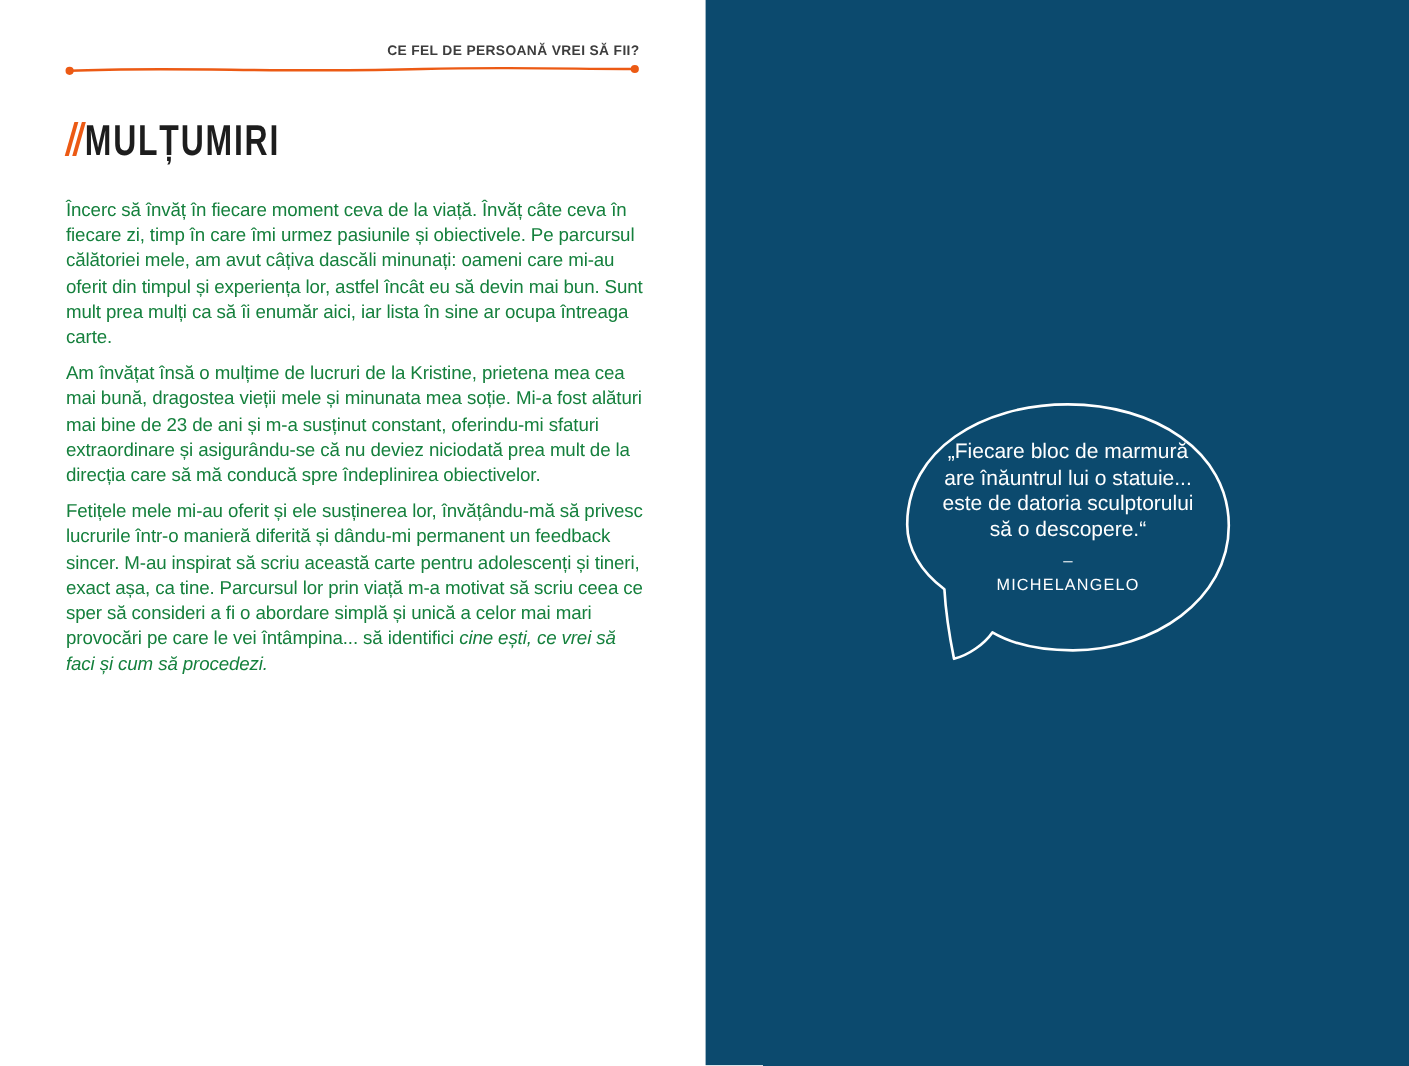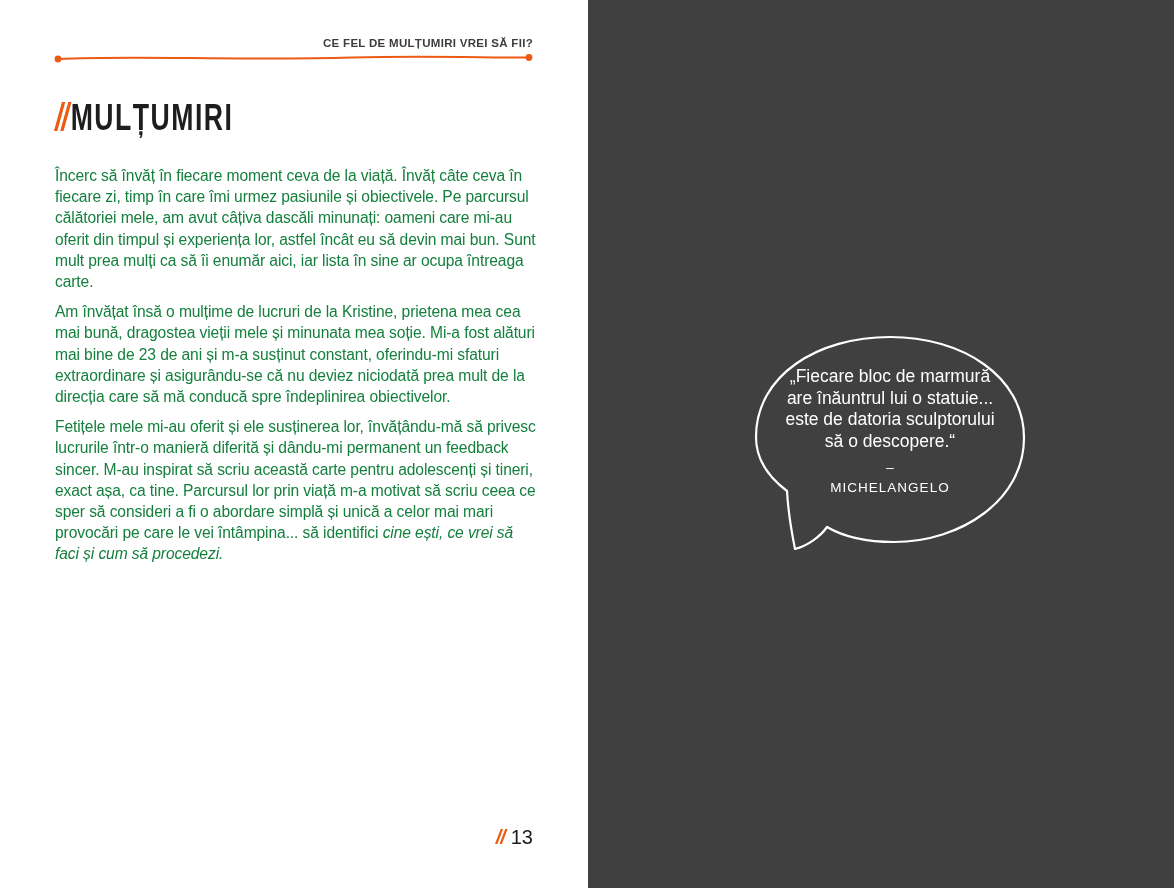--- a/index.html
+++ b/index.html
@@ -89,21 +89,21 @@
     font-style: italic;
     margin-right: 6px;
     letter-spacing: -1px;
   }
 
   
   .right-page {
     position: absolute;
     left: 588px; top: 0;
     width: 586px; height: 888px;
-    background: #404040;
+    background: #0c4a6e;
   }
   .speech-bubble {
     position: absolute;
     left: 160px; top: 334px;
     width: 284px; height: 232px;
   }
   .speech-bubble svg {
     position: absolute;
     left: 0; top: 0;
   }
@@ -131,41 +131,38 @@
     letter-spacing: 1px;
   }
 </style>
 </head>
 <body>
 
 <div class="spread">
 
   <div class="left-page">
 
-    <div class="running-head">CE FEL DE MULȚUMIRI VREI SĂ FII?</div>
+    <div class="running-head">CE FEL DE PERSOANĂ VREI SĂ FII?</div>
 
     <svg class="head-rule" width="484" height="16" viewBox="0 0 484 16">
       <path d="M 6 9 C 90 5, 180 11, 300 7.5 C 380 5.5, 440 8, 477 7.5" fill="none" stroke="#ec5a14" stroke-width="2" stroke-linecap="round"></path>
       <circle cx="6" cy="9" r="3.4" fill="#ec5a14"></circle>
       <circle cx="477" cy="7.5" r="3.4" fill="#ec5a14"></circle>
     </svg>
 
     <div class="chapter-title">
       <span class="slashes">//</span><span class="title-text">MULȚUMIRI</span>
     </div>
 
     <div class="body-text">
       <p>Încerc să învăț în fiecare moment ceva de la viață. Învăț câte ceva în fiecare zi, timp în care îmi urmez pasiunile și obiectivele. Pe parcursul călătoriei mele, am avut câțiva dascăli minunați: oameni care mi-au oferit din timpul și experiența lor, astfel încât eu să devin mai bun. Sunt mult prea mulți ca să îi enumăr aici, iar lista în sine ar ocupa întreaga carte.</p>
       <p>Am învățat însă o mulțime de lucruri de la Kristine, prietena mea cea mai bună, dragostea vieții mele și minunata mea soție. Mi-a fost alături mai bine de 23 de ani și m-a susținut constant, oferindu-mi sfaturi extraordinare și asigurându-se că nu deviez niciodată prea mult de la direcția care să mă conducă spre îndeplinirea obiectivelor.</p>
       <p><span>Fetițele mele mi-au oferit și ele susținerea lor, învățându-mă să privesc lucrurile într-o manieră diferită și dându-mi permanent un feedback sincer. M-au inspirat să scriu această carte pentru adolescenți și tineri, exact așa, ca tine. Parcursul lor prin viață m-a motivat să scriu ceea ce sper să consideri a fi o abordare simplă și unică a celor mai mari provocări pe care le vei întâmpina... să identifici </span><span class="italic">cine ești, ce vrei să faci și cum să procedezi.</span></p>
     </div>
 
-    <div class="page-number">
-      <span class="slashes">//</span><span>13</span>
-    </div>
   </div>
 
   <div class="right-page">
 
     <div class="speech-bubble">
       <svg width="284" height="232" viewBox="0 0 284 232">
         <path d="M 142 3
                  C 214 3, 276 42, 276 104
                  C 276 166, 213 208, 146 208
                  C 118 208, 96 203, 79 193

